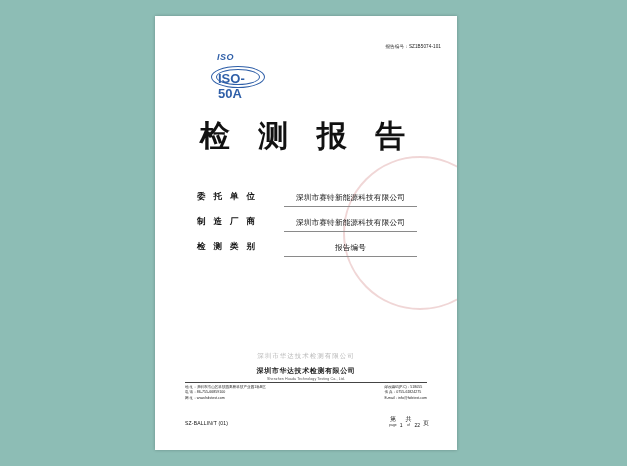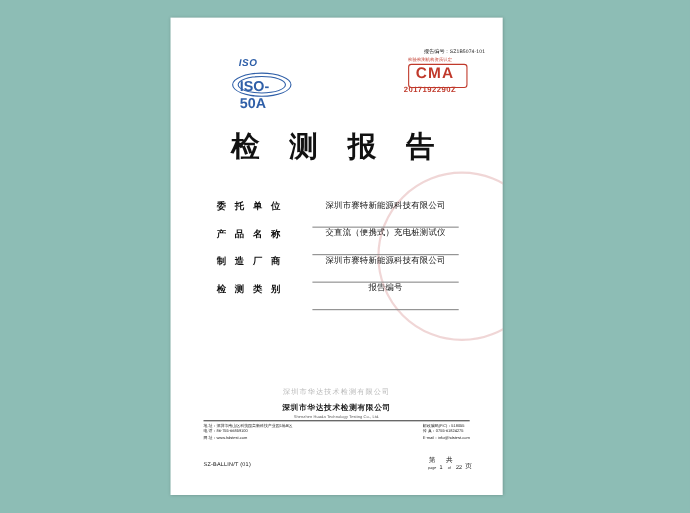--- a/index.html
+++ b/index.html
@@ -186,54 +186,55 @@
     color: #1b1b1b;
     letter-spacing: 0.1px;
   }
   .title {
     position: absolute;
     left: 0;
     top: 100px;
     width: 304px;
     text-align: center;
     font-family: "DejaVu Serif", serif;
-    font-size: 26px;
+    font-size: 30px;
     font-weight: bold;
     letter-spacing: 9px;
     color: #111;
   }
   
   .info {
     position: absolute;
     left: 42px;
     top: 166px;
     width: 220px;
   }
   .info-row {
     display: flex;
+    align-items: flex-end;
     height: 25px;
     gap: 21px;
   }
   .info-label {
     width: 66px;
     font-size: 8.5px;
     font-weight: bold;
     color: #111;
     letter-spacing: 2.5px;
     padding-bottom: 4px;
     white-space: nowrap;
     font-family: "DejaVu Serif", serif;
   }
   .info-value {
     flex: 1;
     border-bottom: 0.8px solid #8a8a8a;
     text-align: center;
     font-size: 7.6px;
     color: #111;
-    padding-bottom: 15px;
+    padding-bottom: 3px;
     letter-spacing: 0.2px;
     font-family: Liberation Sans, sans-serif;
   }
   
   .seal-text {
     position: absolute;
     left: 0;
     top: 336px;
     width: 302px;
     text-align: center;
@@ -330,39 +331,29 @@
     <div class="logo-row">
 
       <div class="logo1">
         <div class="top-txt">ISO</div>
         <div class="ell"></div>
         <div class="ell2"></div>
         <div class="in-txt">ISO-50A</div>
       </div>
 
 
-      <div class="logo3">
-        <div class="cma-top-cn">检验检测机构资质认定</div>
-        <div class="cma-hex"></div>
-        <div class="cma-txt">CMA</div>
-        <div class="cma-num">2017192290Z</div>
-      </div>
 
     </div>
 
     <div class="title">检 测 报 告</div>
 
     <div class="info">
       <div class="info-row">
         <div class="info-label">委 托 单 位</div>
         <div class="info-value">深圳市赛特新能源科技有限公司</div>
-      </div>
-      <div class="info-row">
-        <div class="info-label">产 品 名 称</div>
-        <div class="info-value">交直流（便携式）充电桩测试仪</div>
       </div>
       <div class="info-row">
         <div class="info-label">制 造 厂 商</div>
         <div class="info-value">深圳市赛特新能源科技有限公司</div>
       </div>
       <div class="info-row">
         <div class="info-label">检 测 类 别</div>
         <div class="info-value">报告编号</div>
       </div>
     </div>

